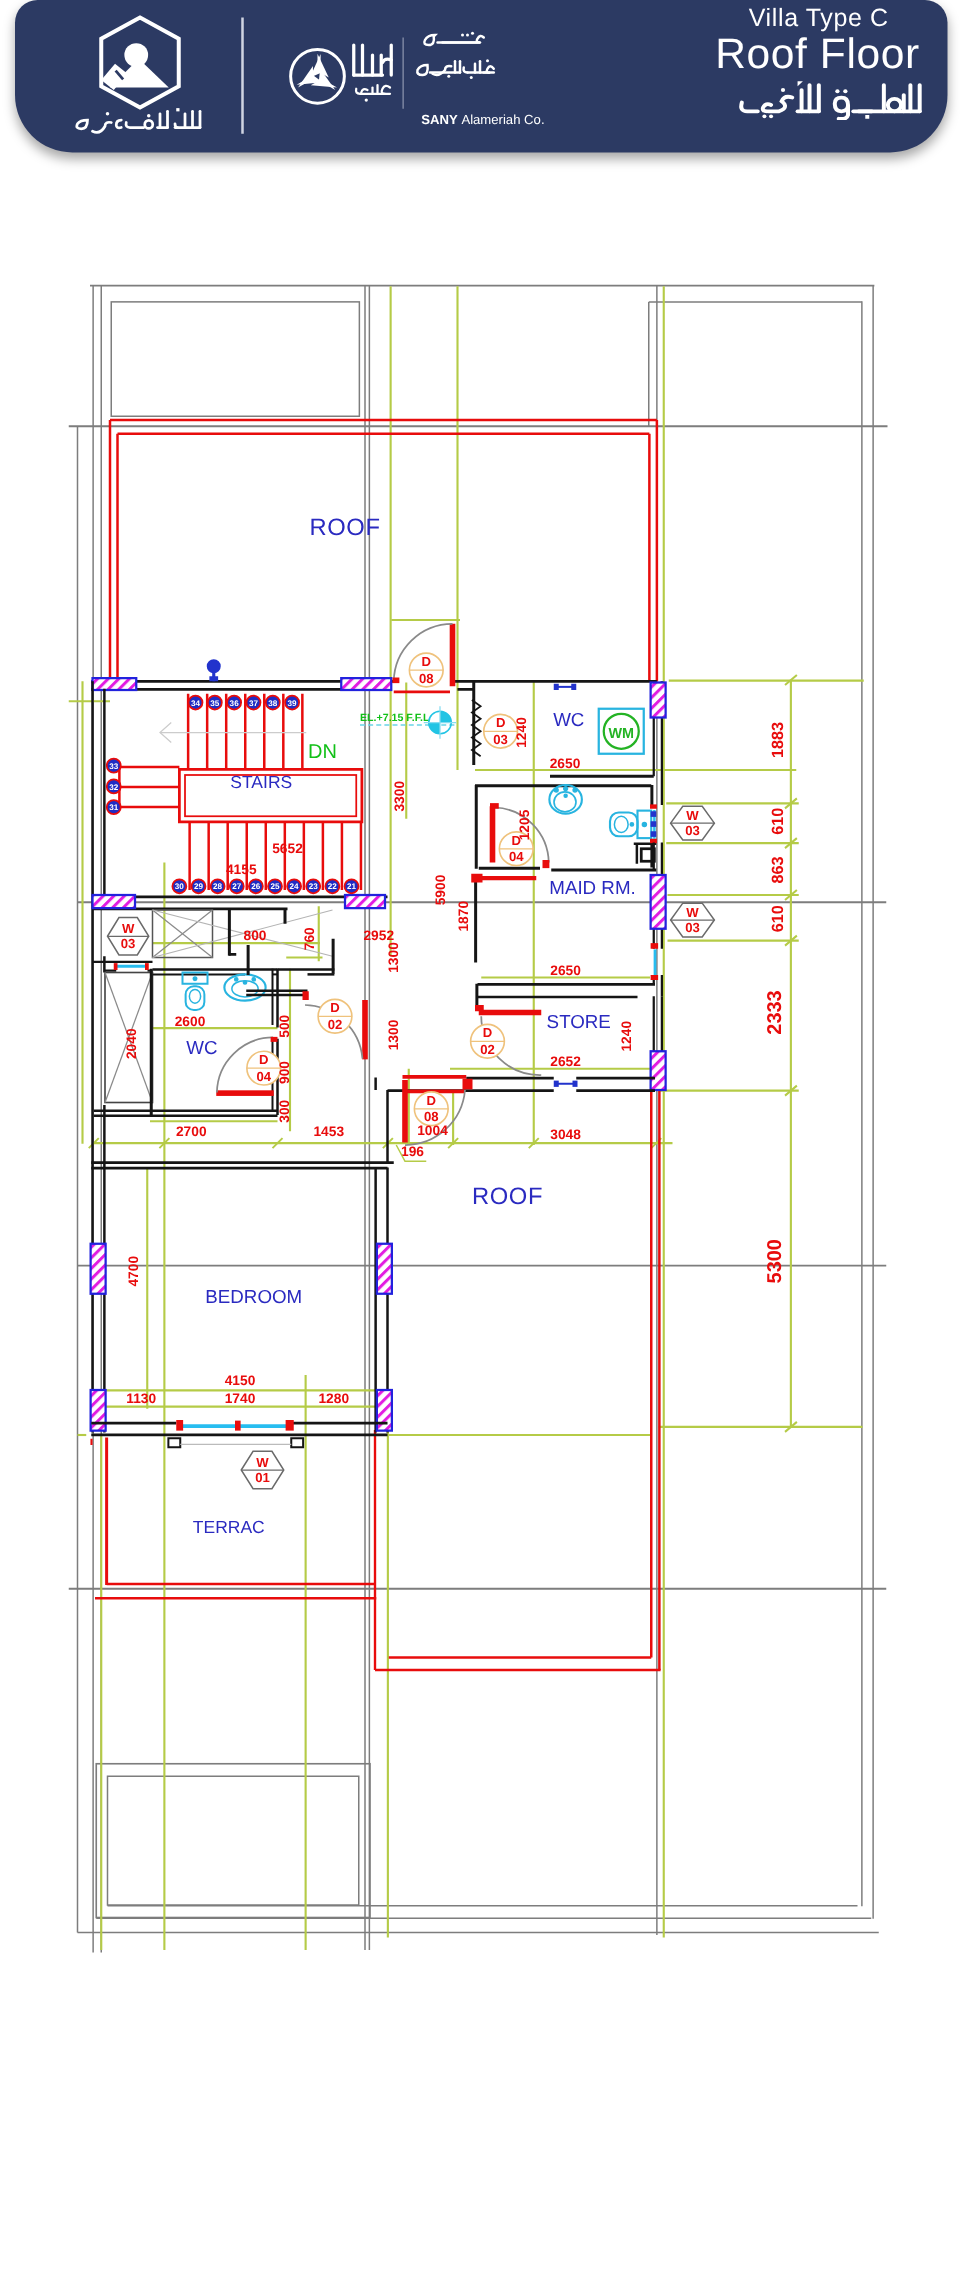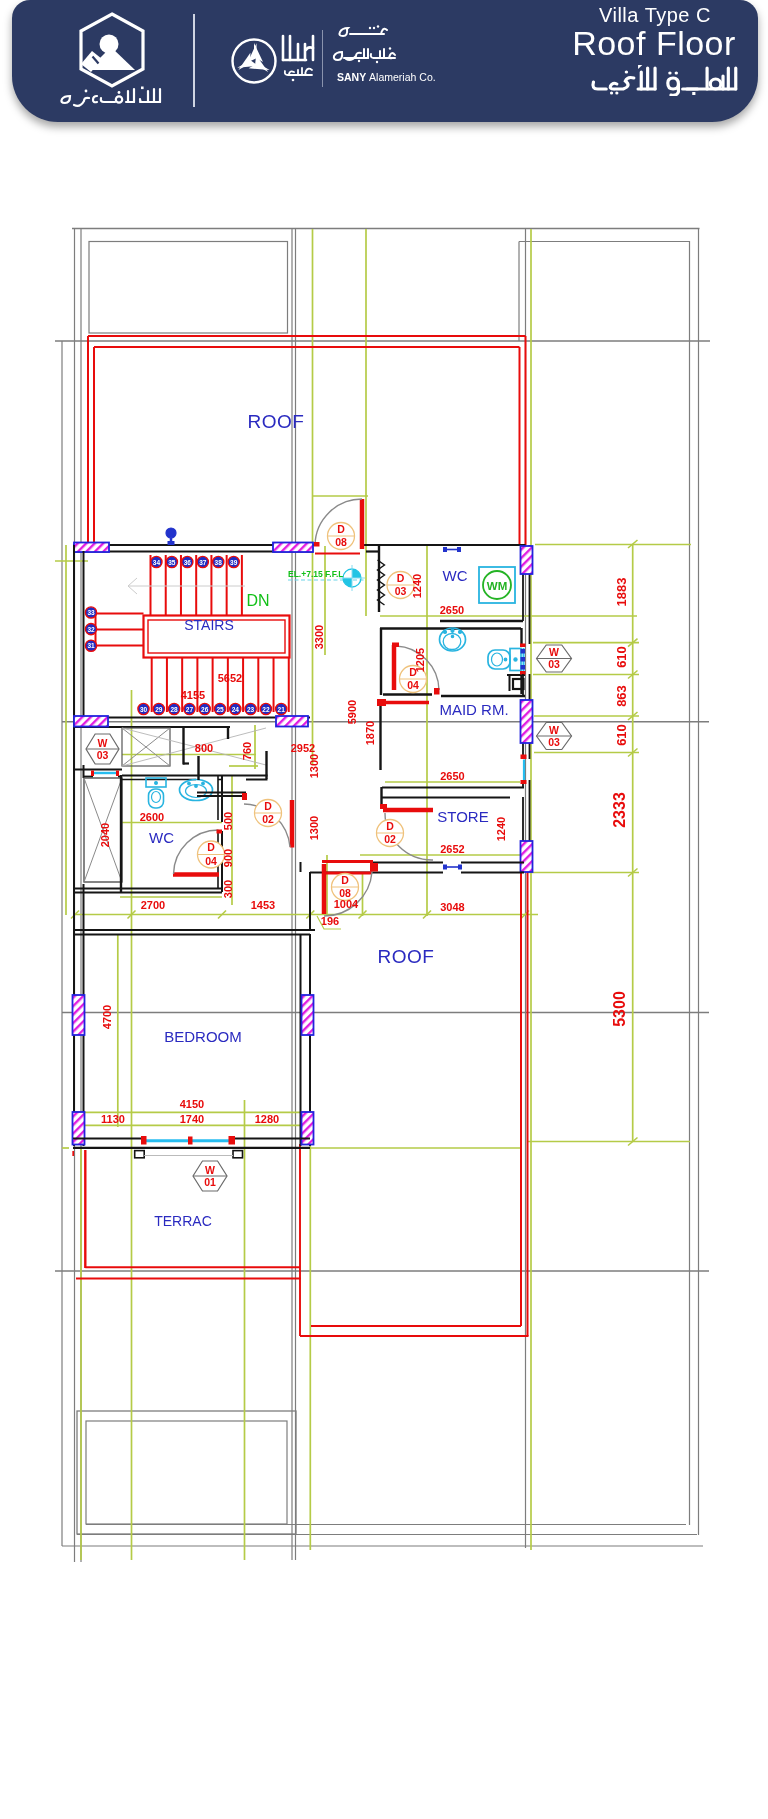--- a/index.html
+++ b/index.html
@@ -108,21 +108,21 @@
   <path d="M38 11 L14 11"></path>
   <path d="M12 5 Q6 5 4 9 Q3 13 8 13 Q13 13 12 5 Z"></path>
  </g>
  <g fill="#ffffff">
   <circle cx="47" cy="15" r="1.2"></circle>
           <circle cx="60" cy="1.5" r="1.2"></circle>
           <circle cx="29" cy="14" r="1.2"></circle>
  </g>
 </svg>
 
-<div style="position:absolute;left:325px;top:71px;width:140px;font-size:10.5px;color:#fff;"><b>SANY</b>&nbsp;Alameriah Co.</div>
+<div style="position:absolute;left:325px;top:90px;width:140px;font-size:10.5px;color:#fff;"><b>SANY</b>&nbsp;Alameriah Co.</div>
 
 <div class="aright" style="left:518px;top:4px;width:250px;font-size:20px;font-weight:300;letter-spacing:0.5px;">Villa Type C</div>
 
 <div class="aright" style="left:512px;top:24px;width:260px;font-size:34px;letter-spacing:0.5px;">Roof Floor</div>
 
 <svg style="position:absolute;left:556px;top:64px" width="172" height="32" viewBox="0 0 162 32" preserveAspectRatio="none">
  <g stroke="#ffffff" stroke-width="3" fill="none" stroke-linecap="round">
   <path d="M158 4 L158 25"></path>
           <path d="M151 4 L151 25"></path>
   <path d="M146 12 L146 25"></path>

